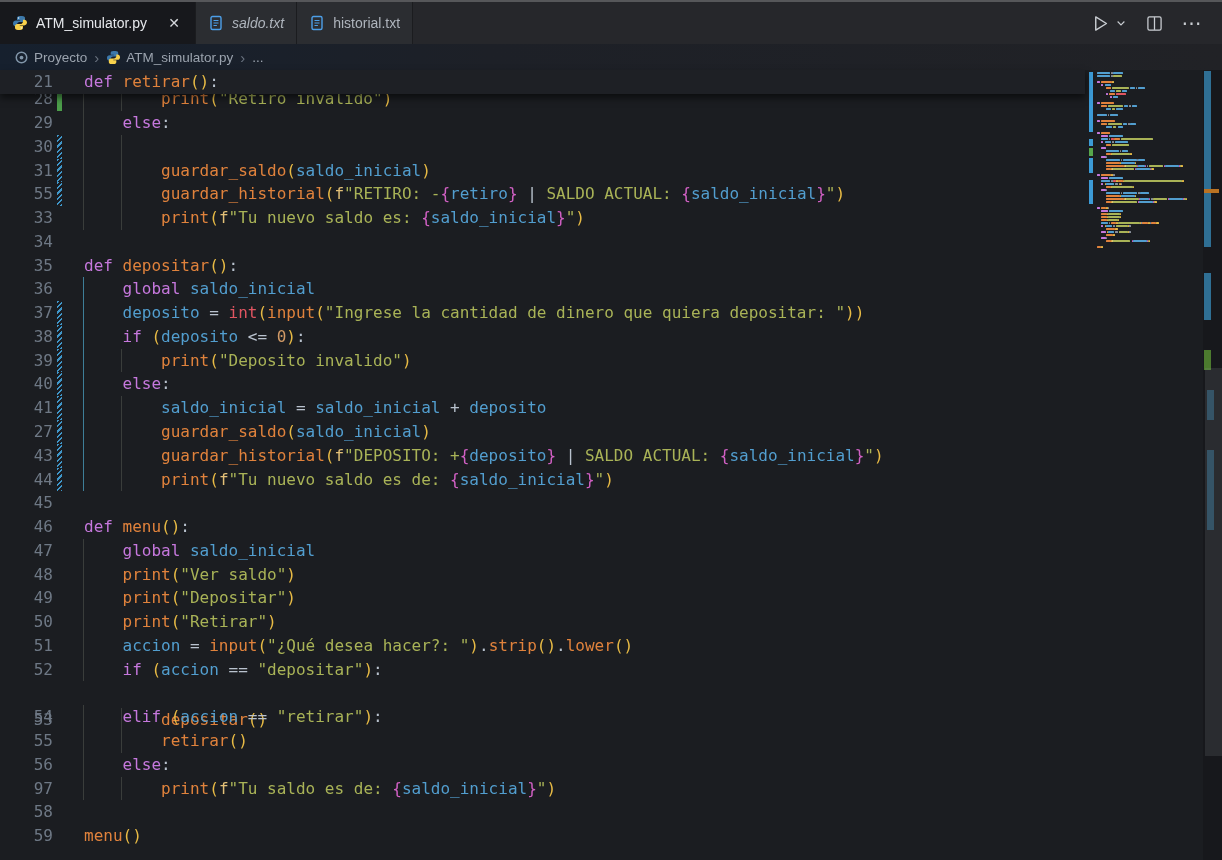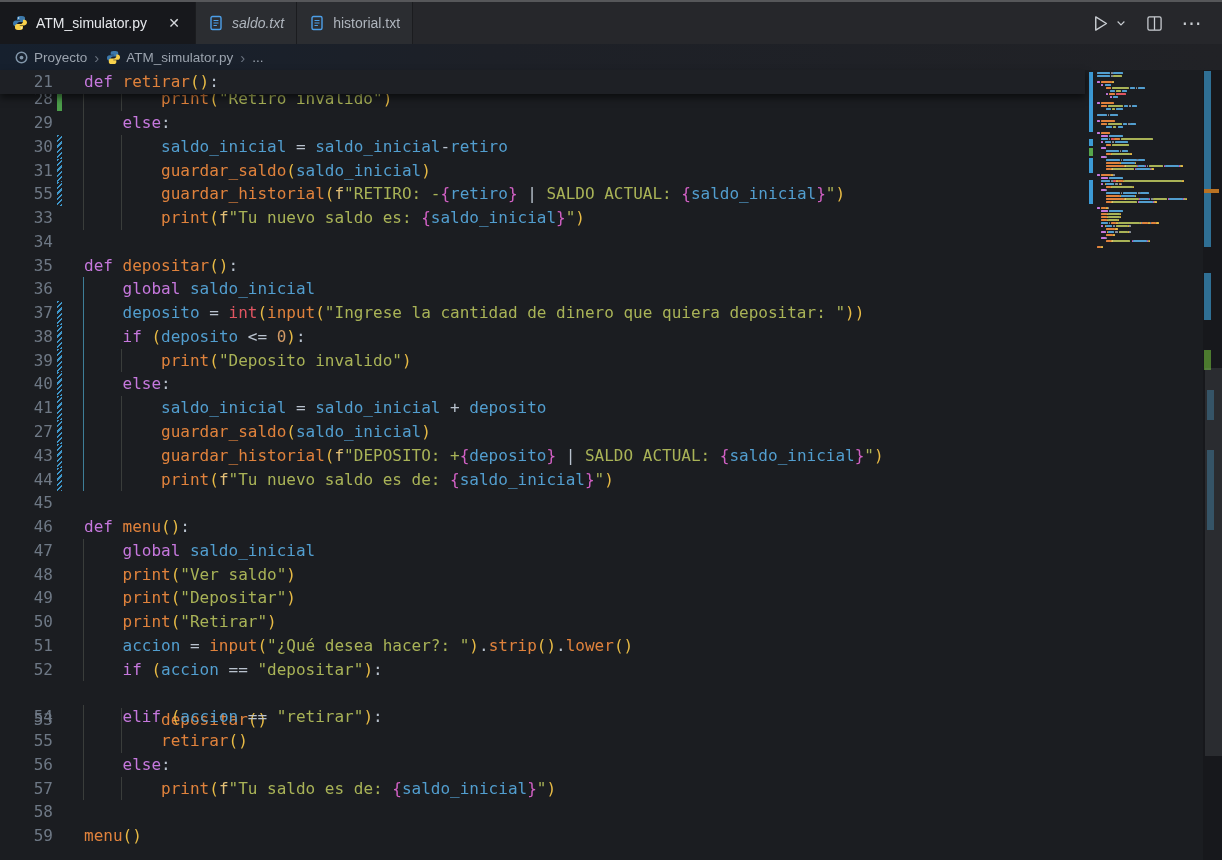--- a/index.html
+++ b/index.html
@@ -149,21 +149,20 @@
         <div class="row" style="top: 40.97px;">
           <span class="lnum">29</span>
           <span class="guide" style="left: 83px;"></span>
           <span class="codetext">    <span class="tk-k">else</span><span class="tk-o">:</span></span>
         </div>
         <div class="row" style="top: 64.74px;">
           <span class="lnum">30</span>
           <span class="gitbar git-modified"></span>
           <span class="guide" style="left: 83px;"></span>
           <span class="guide" style="left: 121px;"></span>
-          <span class="codetext">        <span class="tk-v">saldo_inicial</span><span class="tk-o"> = </span><span class="tk-v">saldo_inicial</span><span class="tk-o">-</span><span class="tk-v">retiro</span></span>
         </div>
         <div class="row" style="top: 88.51px;">
           <span class="lnum">31</span>
           <span class="gitbar git-modified"></span>
           <span class="guide" style="left: 83px;"></span>
           <span class="guide" style="left: 121px;"></span>
           <span class="codetext">        <span class="tk-f">guardar_saldo</span><span class="tk-p">(</span><span class="tk-v">saldo_inicial</span><span class="tk-p">)</span></span>
         </div>
         <div class="row" style="top: 112.28px;">
           <span class="lnum">55</span>
@@ -298,21 +297,21 @@
           <span class="guide" style="left: 83px;"></span>
           <span class="guide" style="left: 121px;"></span>
           <span class="codetext">        <span class="tk-f">retirar</span><span class="tk-p">()</span></span>
         </div>
         <div class="row" style="top: 682.76px;">
           <span class="lnum">56</span>
           <span class="guide" style="left: 83px;"></span>
           <span class="codetext">    <span class="tk-k">else</span><span class="tk-o">:</span></span>
         </div>
         <div class="row" style="top: 706.53px;">
-          <span class="lnum">57</span>
+          <span class="lnum">97</span>
           <span class="guide" style="left: 83px;"></span>
           <span class="guide" style="left: 121px;"></span>
           <span class="codetext">        <span class="tk-f">print</span><span class="tk-p">(</span><span class="tk-F">f</span><span class="tk-s">"Tu saldo es de: </span><span class="tk-b">{</span><span class="tk-v">saldo_inicial</span><span class="tk-b">}</span><span class="tk-s">"</span><span class="tk-p">)</span></span>
         </div>
         <div class="row" style="top: 730.3px;">
           <span class="lnum">58</span>
           <span class="codetext"></span>
         </div>
         <div class="row" style="top: 754.07px;">
           <span class="lnum">59</span>

